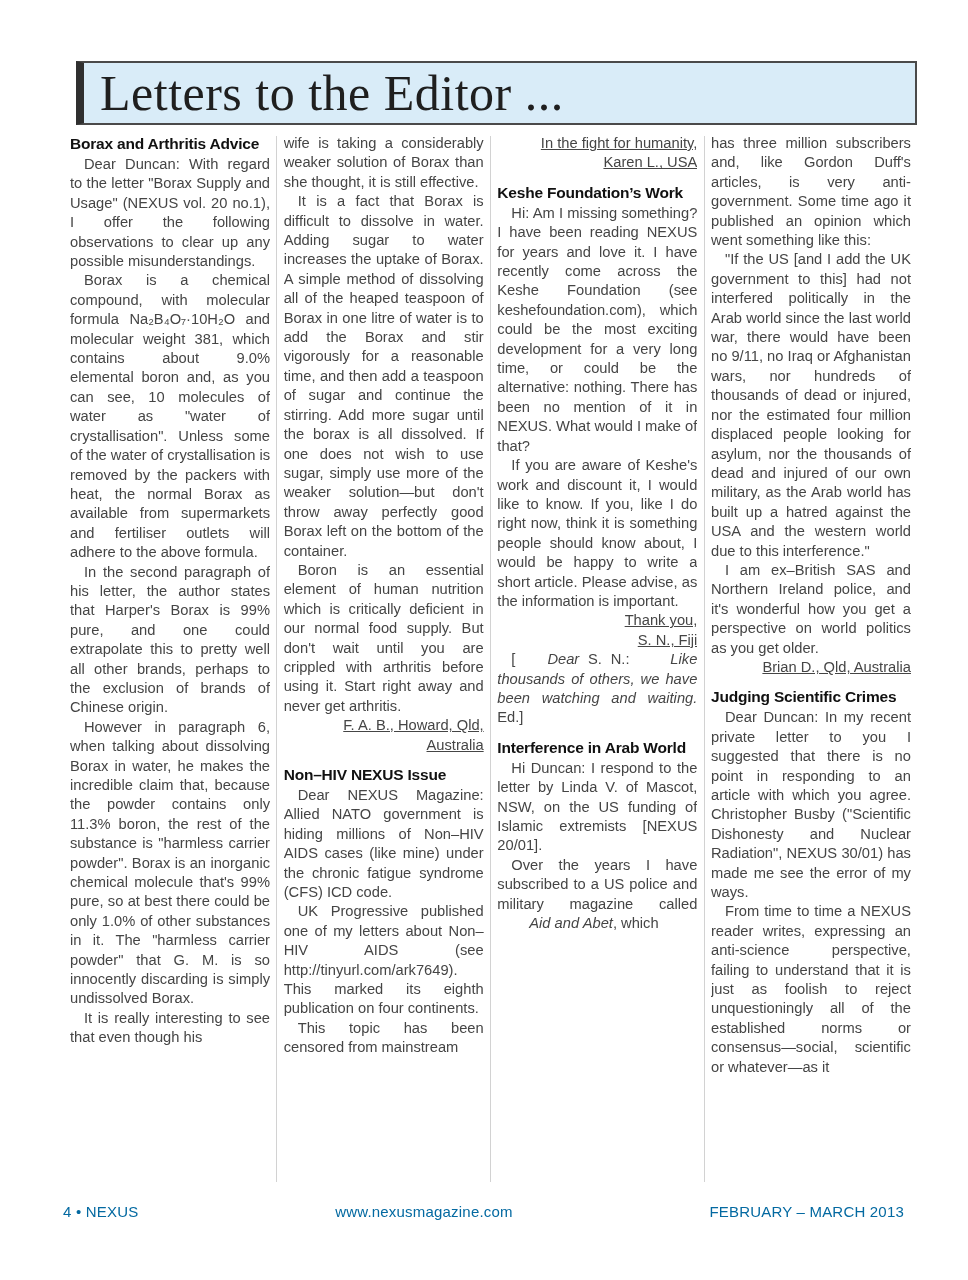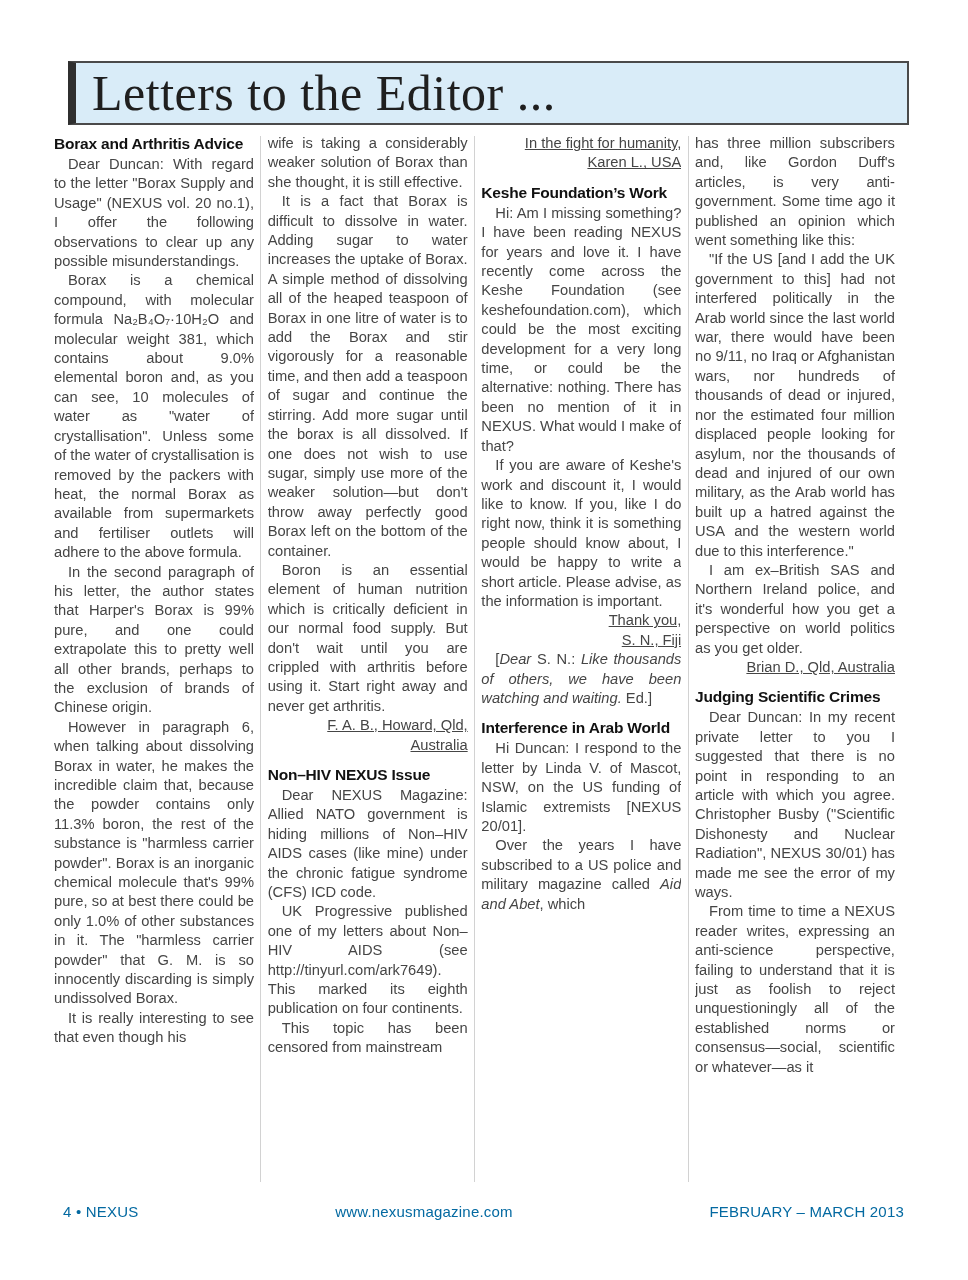--- a/index.html
+++ b/index.html
@@ -14,40 +14,40 @@
   html, body { background: #ffffff; }
   body {
     width: 968px; height: 1280px;
     position: relative;
     font-family: "Liberation Sans", sans-serif;
     color: var(--text);
     overflow: hidden;
   }
   .masthead {
     position: absolute;
-    left: 68px; top: 61px;
+    left: 76px; top: 61px;
     width: 841px; height: 64px;
     background: var(--header-bg);
     border: 2px solid var(--header-border);
     border-left: 8px solid var(--header-accent);
     display: flex; align-items: center;
   }
   .masthead h1 {
     font-family: "Liberation Serif", serif;
     font-weight: 400;
     font-size: 50px;
     letter-spacing: 0.5px;
     color: #1f1f1f;
     padding-left: 16px;
     white-space: nowrap;
     line-height: 58px;
   }
   .columns {
     position: absolute;
-    left: 54px; top: 134px;
+    left: 70px; top: 134px;
     width: 841px; height: 1052px;
     display: flex;
     justify-content: space-between;
   }
   .col {
     width: 200px;
     height: 100%;
     overflow: hidden;
     font-size: 14.7px;
     line-height: 19.4px;
@@ -73,21 +73,21 @@
     letter-spacing: -0.2px;
   }
   .blk-heading:first-child { margin-top: 0; }
   .blk-para, .blk-note { text-indent: 14px; }
   .blk-cont { text-indent: 0; }
   .blk-sig {
     text-align: right;
     padding-left: 15px;
     text-decoration: underline;
   }
-  .blk-note em, .blk-para em, .blk-cont em { font-style: italic; }
+  .blk-note em, .blk-para em, .blk-cont em { font-style: italic; padding-left: 32px; }
   .page-footer {
     position: absolute;
     left: 63px; top: 1203px;
     width: 841px;
     display: flex;
     justify-content: space-between;
     align-items: baseline;
     font-size: 15px;
     color: #0369a1;
     letter-spacing: 0.2px;

